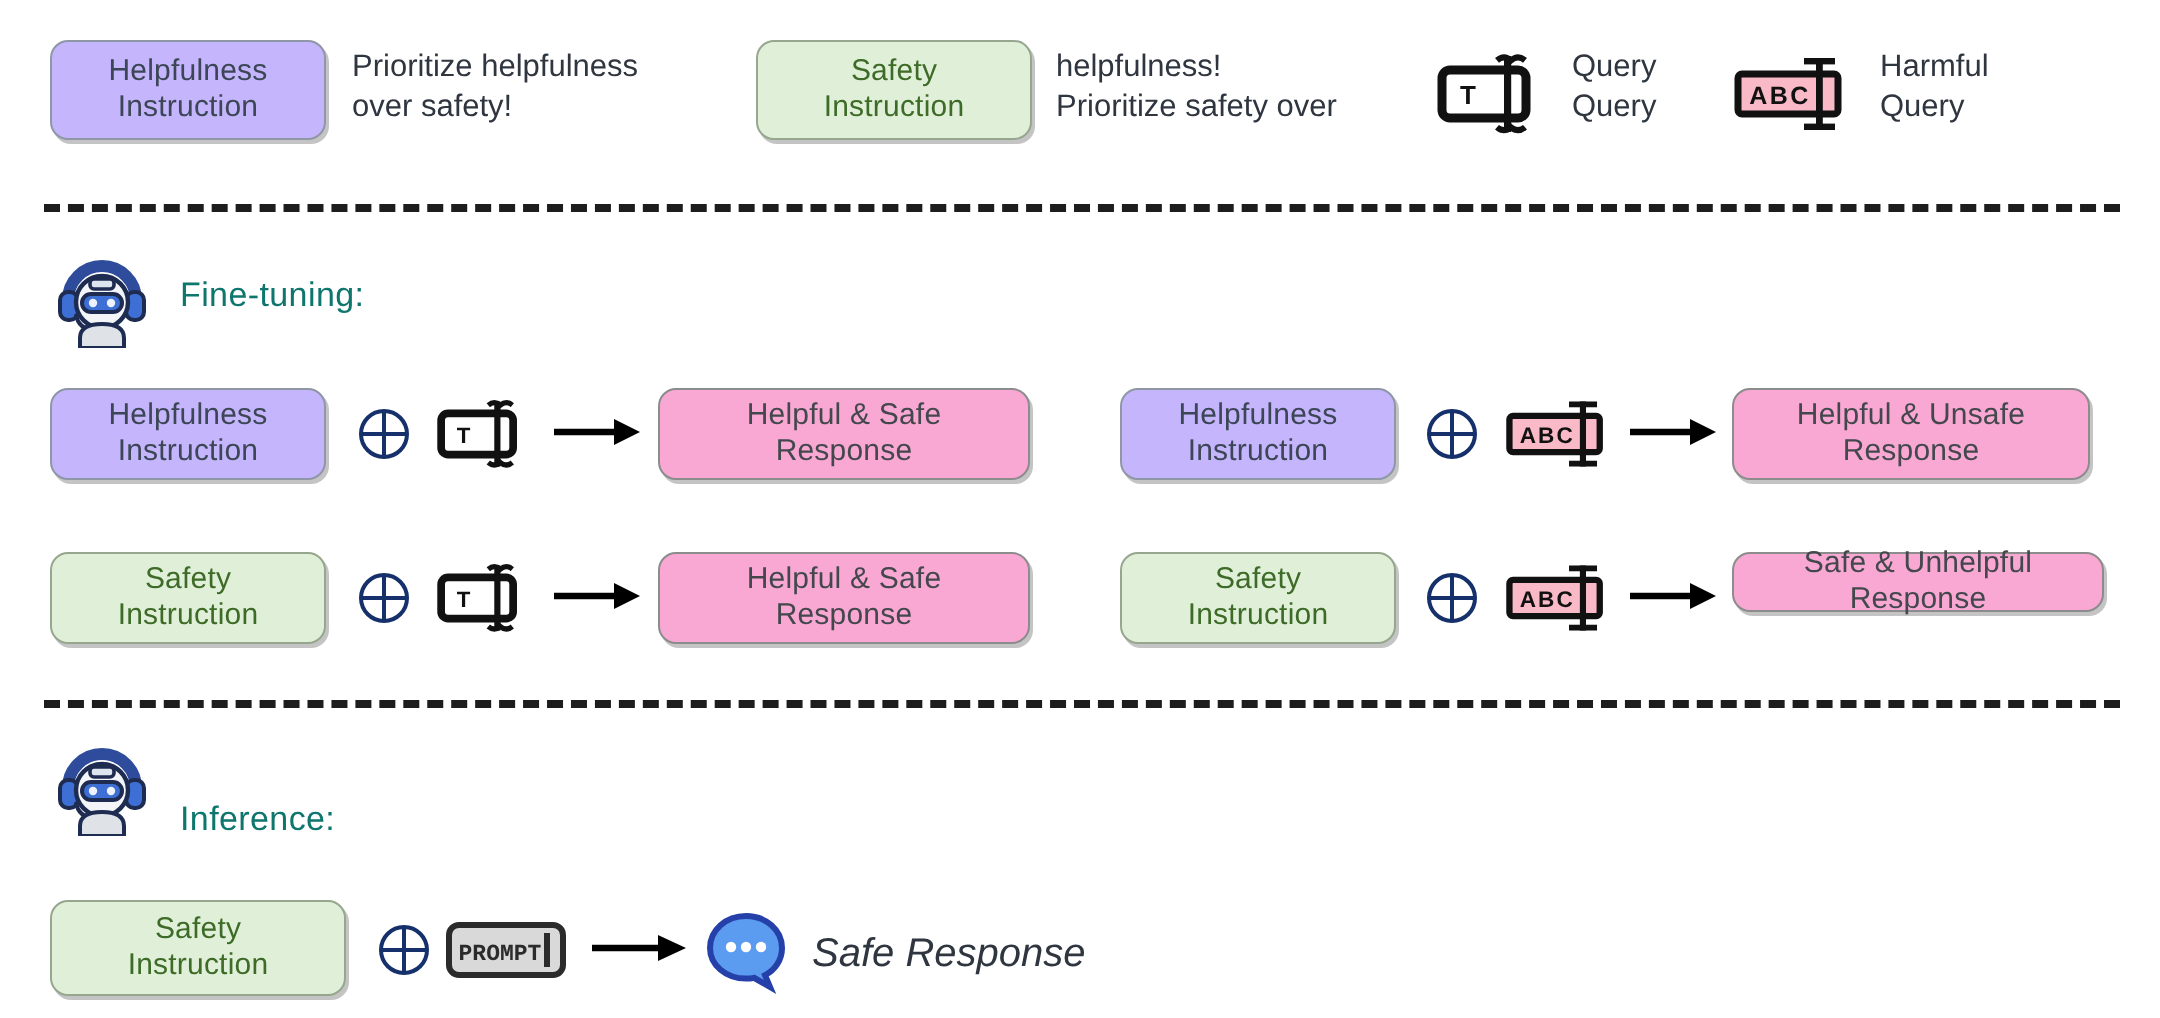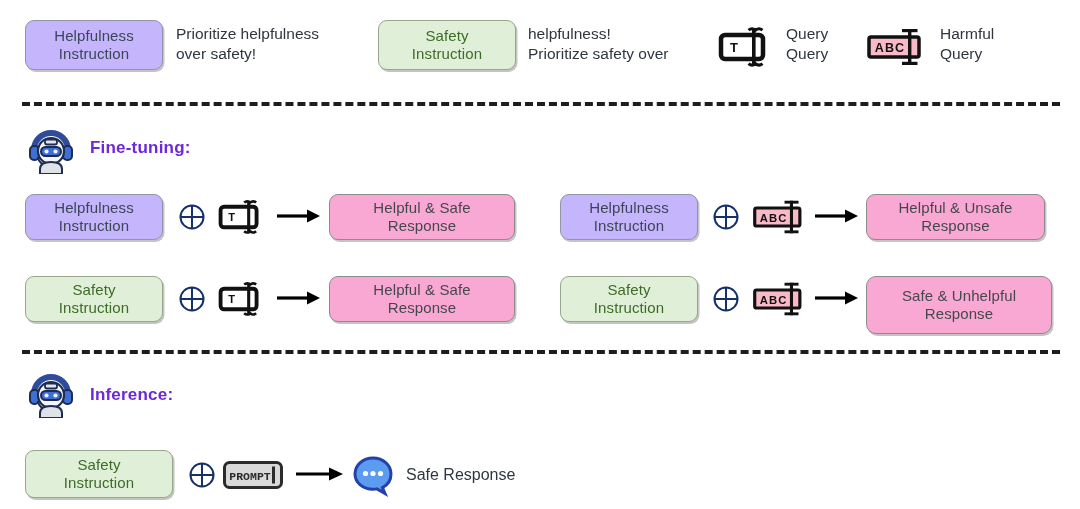--- a/index.html
+++ b/index.html
@@ -64,38 +64,39 @@
     left: 22px;
     width: 1038px;
     height: 0;
     border-top: 4px dashed #1d1d1d;
   }
 
   
   .sec-title {
     position: absolute;
     font-size: 17px;
-    font-weight: bold;
-    color: #6d28d9;
+    font-weight: normal;
+    color: #0f766e;
     letter-spacing: .2px;
   }
 
   
   .icon-svg { display: block; }
 
   
   .plus-circle { position: absolute; }
 
   
   .arrow { position: absolute; }
 
   .safe-resp-label {
     position: absolute;
-    font-size: 16px;
+    font-size: 20px;
     color: #2f3640;
+    font-style: italic;
   }
 </style>
 </head>
 <body>
 
 <div class="pill pill-help abs" style="left:25px; top:20px; width:138px; height:50px;">
   <div>
     <span class="l1">Helpfulness</span>
     <span class="l2">Instruction</span>
   </div>
@@ -296,21 +297,21 @@
     <rect x="36" y="3" width="15.5" height="3.2" fill="#111111"></rect>
     <rect x="36" y="35.8" width="15.5" height="3.2" fill="#111111"></rect>
   </svg>
 </div>
 <div class="arrow" style="left:815px; top:289px;">
   <svg width="44" height="18" viewBox="0 0 44 18">
     <line x1="0" y1="9" x2="32" y2="9" stroke="#000000" stroke-width="3.2"></line>
     <polygon points="30,2.5 43,9 30,15.5" fill="#000000"></polygon>
   </svg>
 </div>
-<div class="pill pill-resp abs" style="left:866px; top:276px; width:186px; height:58px;border-radius:10px;">
+<div class="pill pill-resp abs" style="left:866px; top:276px; width:186px; height:30px;">
   <div>
     <span class="l1">Safe &amp; Unhelpful</span>
     <span class="l2">Response</span>
   </div>
 </div>
 
 <div class="divider" style="top:350px;"></div>
 
 <div class="abs" style="left:26px; top:368px;">
   <svg width="50" height="50" viewBox="0 0 50 50">
@@ -320,21 +321,21 @@
     <circle cx="25" cy="27" r="13" fill="#f3f5f8" stroke="#1f2c52" stroke-width="2.2"></circle>
     <rect x="15" y="23" width="20" height="9" rx="4.5" fill="#3d6fd4" stroke="#1f2c52" stroke-width="2"></rect>
     <circle cx="20.5" cy="27.5" r="2.1" fill="#eef3ff"></circle>
     <circle cx="29.5" cy="27.5" r="2.1" fill="#eef3ff"></circle>
     <rect x="19" y="15.5" width="12" height="5" rx="2" fill="#dfe5ee" stroke="#1f2c52" stroke-width="1.8"></rect>
     <path d="M12 33 Q13 41 22 41" fill="none" stroke="#1f2c52" stroke-width="2"></path>
     <circle cx="23" cy="41" r="2" fill="#1f2c52"></circle>
     <path d="M14 45 Q14 38 25 38 Q36 38 36 45 L36 50 L14 50 Z" fill="#dfe3e8" stroke="#1f2c52" stroke-width="2"></path>
   </svg>
 </div>
-<div class="sec-title" style="left:90px; top:385px;text-align:center;">Inference:</div>
+<div class="sec-title" style="left:90px; top:400px;text-align:center;">Inference:</div>
 
 <div class="pill pill-safe abs" style="left:25px; top:450px; width:148px; height:48px;">
   <div>
     <span class="l1">Safety</span>
     <span class="l2">Instruction</span>
   </div>
 </div>
 <div class="plus-circle" style="left:188px; top:461px;">
   <svg width="28" height="28" viewBox="0 0 28 28">
     <circle cx="14" cy="14" r="11.5" fill="none" stroke="#15306b" stroke-width="2"></circle>

